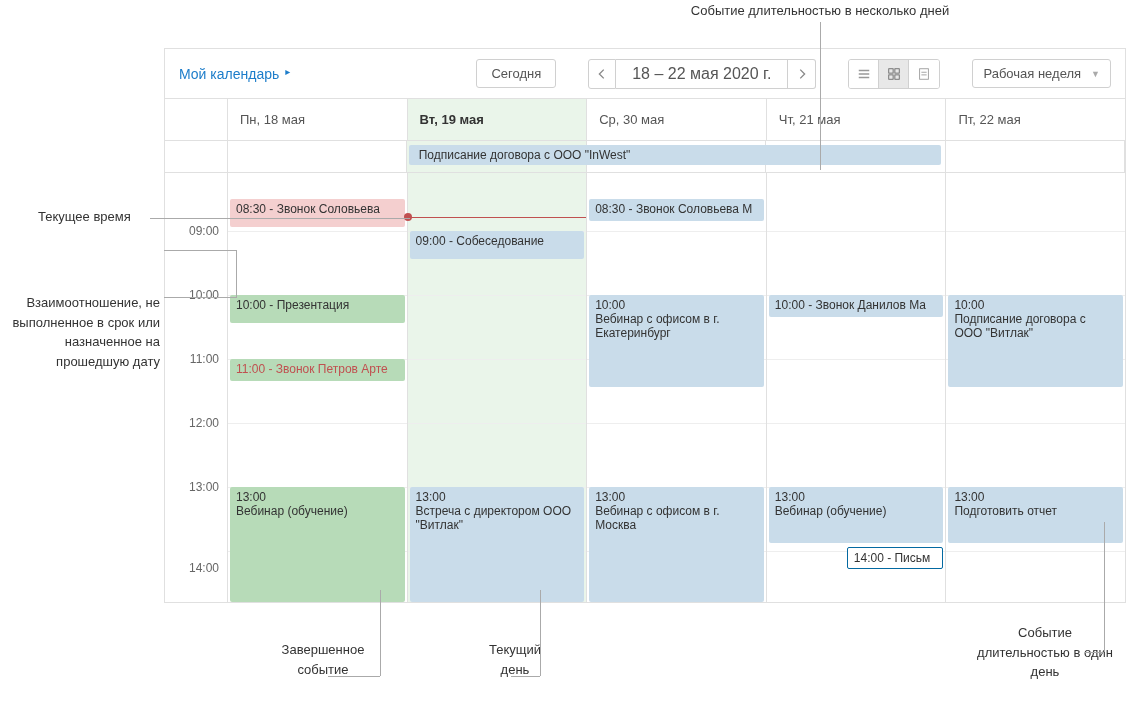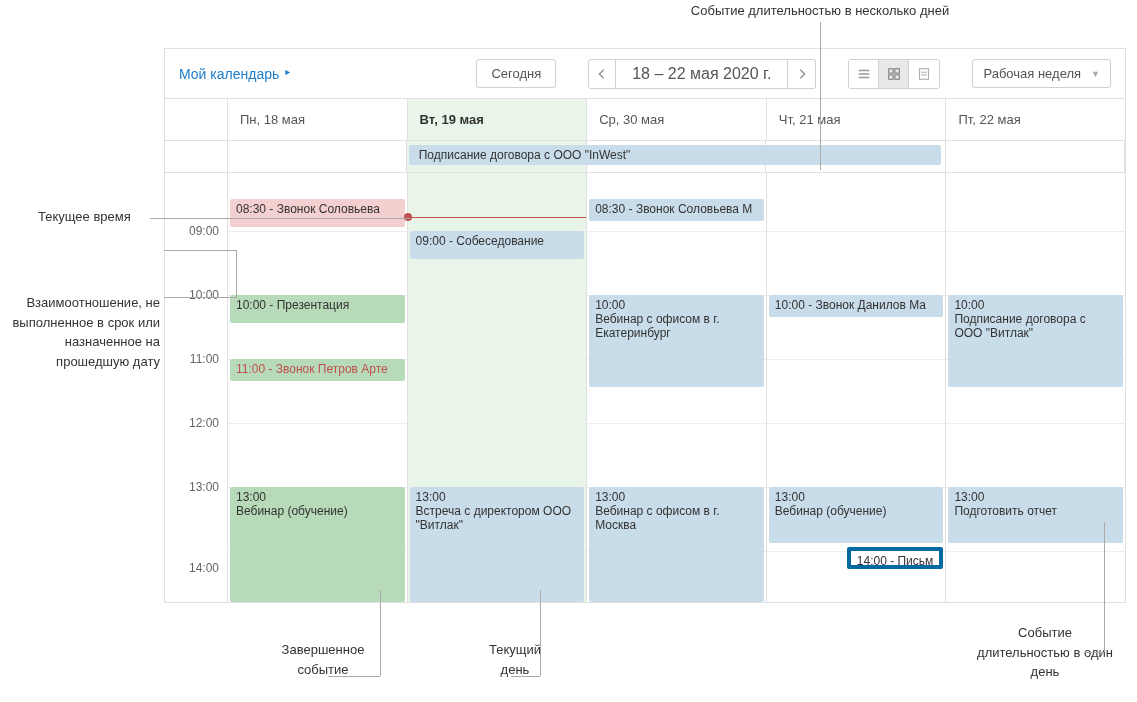--- a/index.html
+++ b/index.html
@@ -211,21 +211,21 @@
         <div class="hour-line" style="top:122px;"></div>
         <div class="hour-line" style="top:186px;"></div>
         <div class="hour-line" style="top:250px;"></div>
         <div class="hour-line" style="top:314px;"></div>
         <div class="hour-line" style="top:378px;"></div>
       <div class="event blue" style="top:122px; height:22px;">10:00 - Звонок Данилов Ма</div>
       <div class="event blue" style="top:314px; height:56px;">
         <span>13:00</span><br>
         <span>Вебинар (обучение)</span>
       </div>
-      <div class="event blue" style="top:374px; height:22px; left:80px; background:#fff; border:4px solid #0369a1;">14:00 - Письм</div>
+      <div class="event blue" style="top:374px; height:22px; left:80px; background:#fff; border:1px solid #0369a1;">14:00 - Письм</div>
     </div>
 
     <div class="day-column">
       <div class="hour-line" style="top:58px;"></div>
         <div class="hour-line" style="top:122px;"></div>
         <div class="hour-line" style="top:186px;"></div>
         <div class="hour-line" style="top:250px;"></div>
         <div class="hour-line" style="top:314px;"></div>
         <div class="hour-line" style="top:378px;"></div>
       <div class="event blue" style="top:122px; height:92px;">

